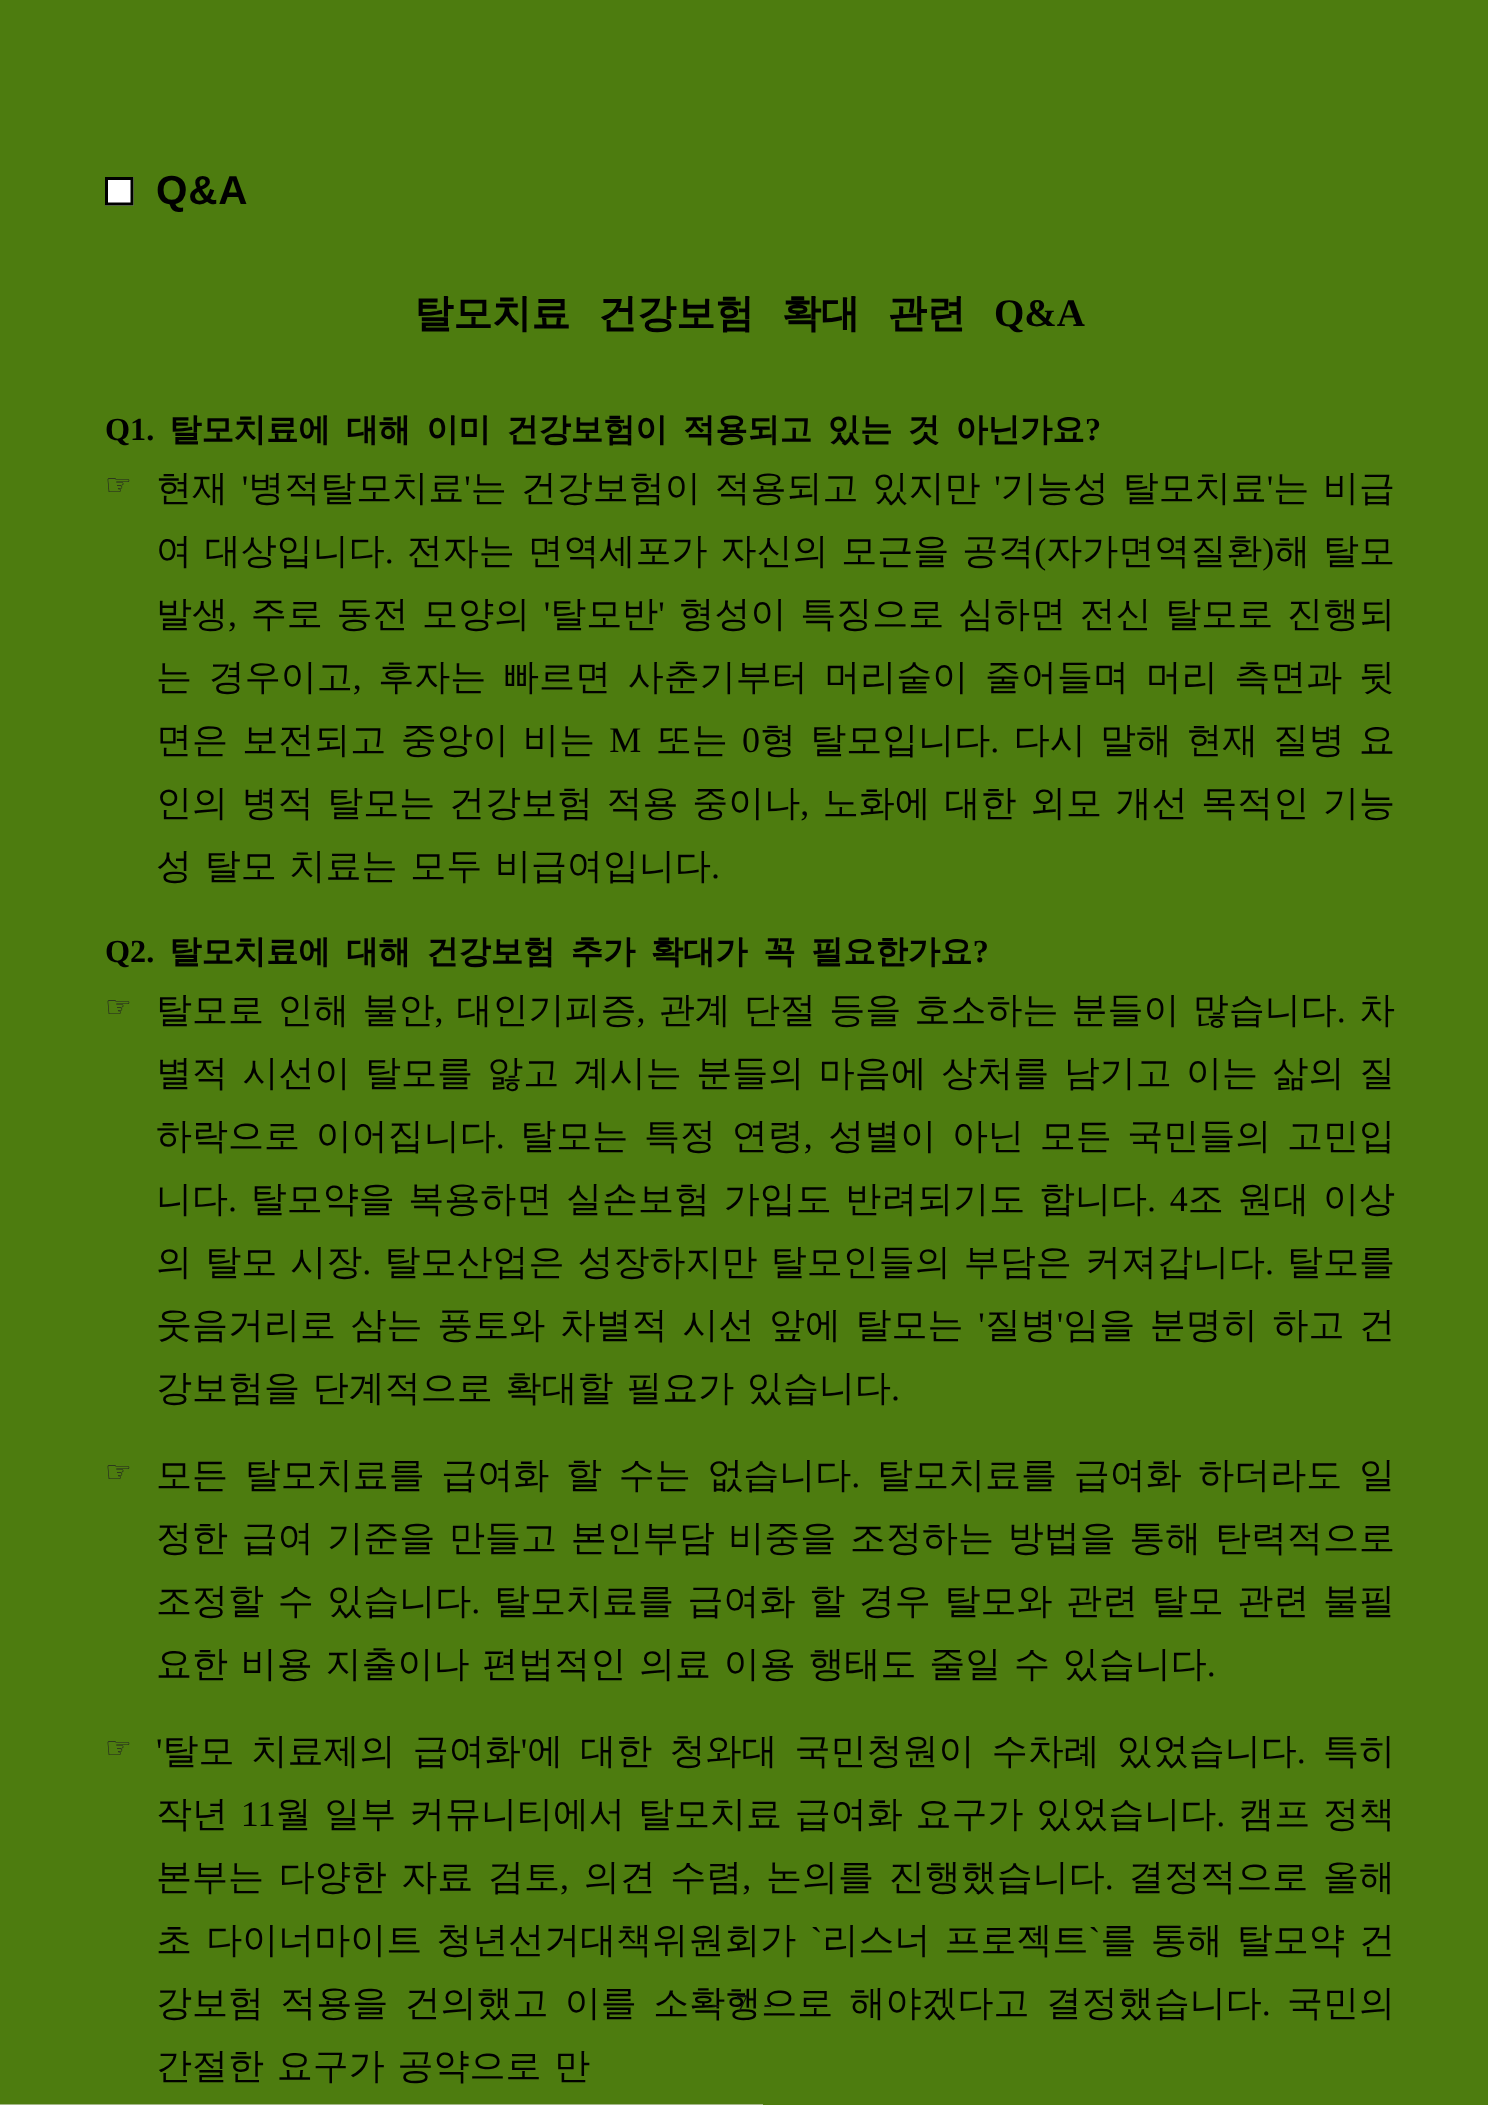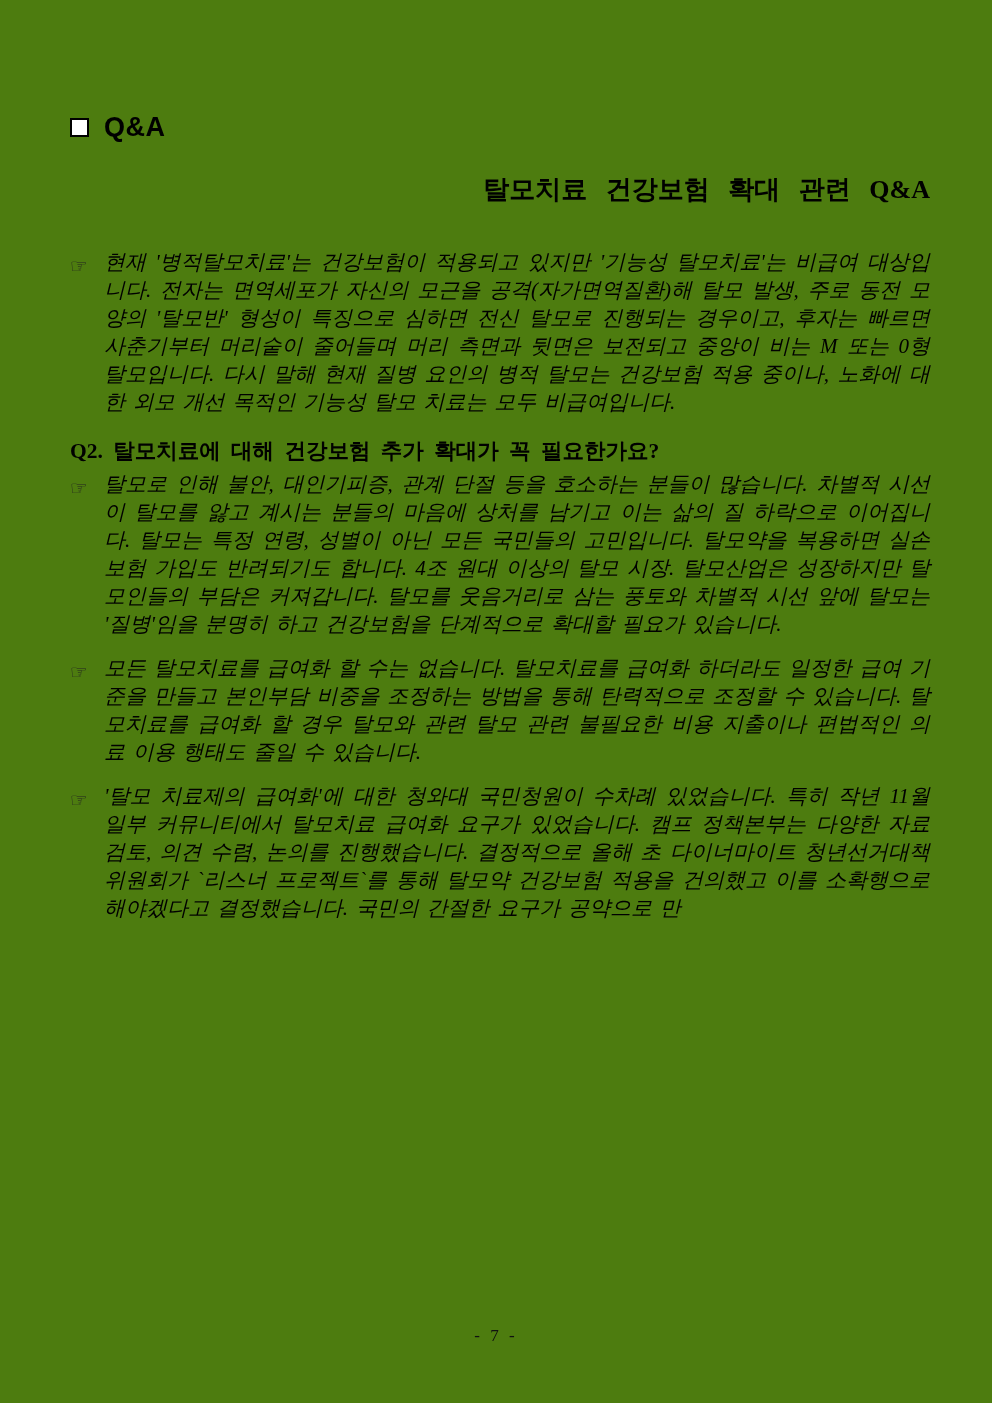--- a/index.html
+++ b/index.html
@@ -32,22 +32,22 @@
   }
   .checkbox {
     display: inline-block;
     width: 19px;
     height: 19px;
     border: 2.5px solid #000;
     box-sizing: border-box;
     background: #fff;
   }
   .doc-title {
-    margin-top: 32px;
-    text-align: right;
+    margin-top: 51px;
+    text-align: center;
     font-weight: bold;
     font-size: 26px;
     line-height: 32px;
     word-spacing: 12px;
   }
   .qa-section {
     margin-top: 42px;
   }
   .qa-block {
     margin-top: 16px;
@@ -68,25 +68,24 @@
   .marker {
     flex: 0 0 34px;
     width: 34px;
     font-family: "DejaVu Sans", sans-serif;
     font-size: 20px;
     line-height: 37.5px;
     color: #222;
   }
   .answer-text {
     flex: 1;
-    font-size: 21px;
-    line-height: 28px;
+    font-size: 24px;
+    line-height: 42px;
     text-align: justify;
     word-spacing: 2.5px;
-    font-style: italic;
   }
   .page-footer {
     position: absolute;
     top: 1326px;
     left: 0;
     right: 0;
     text-align: center;
     font-size: 17px;
     letter-spacing: 3px;
     color: #111;
@@ -101,20 +100,21 @@
     <div class="doc-header">
       <span class="checkbox"></span>
       <span>Q&amp;A</span>
     </div>
 
     <div class="doc-title">탈모치료 건강보험 확대 관련 Q&amp;A</div>
 
     <div class="qa-section">
 
       <div class="qa-block">
+        <div class="question">Q1. 탈모치료에 대해 이미 건강보험이 적용되고 있는 것 아닌가요?</div>
         <div class="answer">
           <span class="marker">☞</span>
           <div class="answer-text">현재 '병적탈모치료'는 건강보험이 적용되고 있지만 '기능성 탈모치료'는 비급여 대상입니다. 전자는 면역세포가 자신의 모근을 공격(자가면역질환)해 탈모 발생, 주로 동전 모양의 '탈모반' 형성이 특징으로 심하면 전신 탈모로 진행되는 경우이고, 후자는 빠르면 사춘기부터 머리숱이 줄어들며 머리 측면과 뒷면은 보전되고 중앙이 비는 M 또는 0형 탈모입니다. 다시 말해 현재 질병 요인의 병적 탈모는 건강보험 적용 중이나, 노화에 대한 외모 개선 목적인 기능성 탈모 치료는 모두 비급여입니다.</div>
         </div>
       </div>
 
       <div class="qa-block">
         <div class="question">Q2. 탈모치료에 대해 건강보험 추가 확대가 꼭 필요한가요?</div>
         <div class="answer">
           <span class="marker">☞</span>

